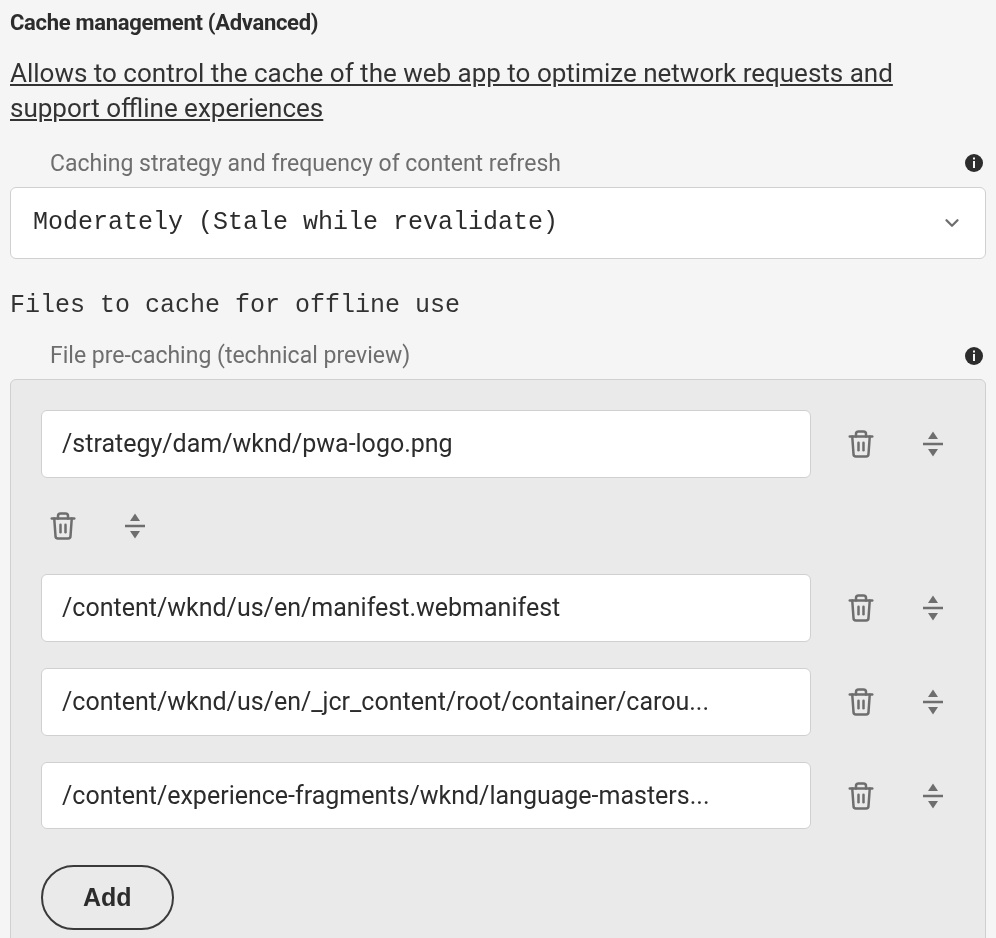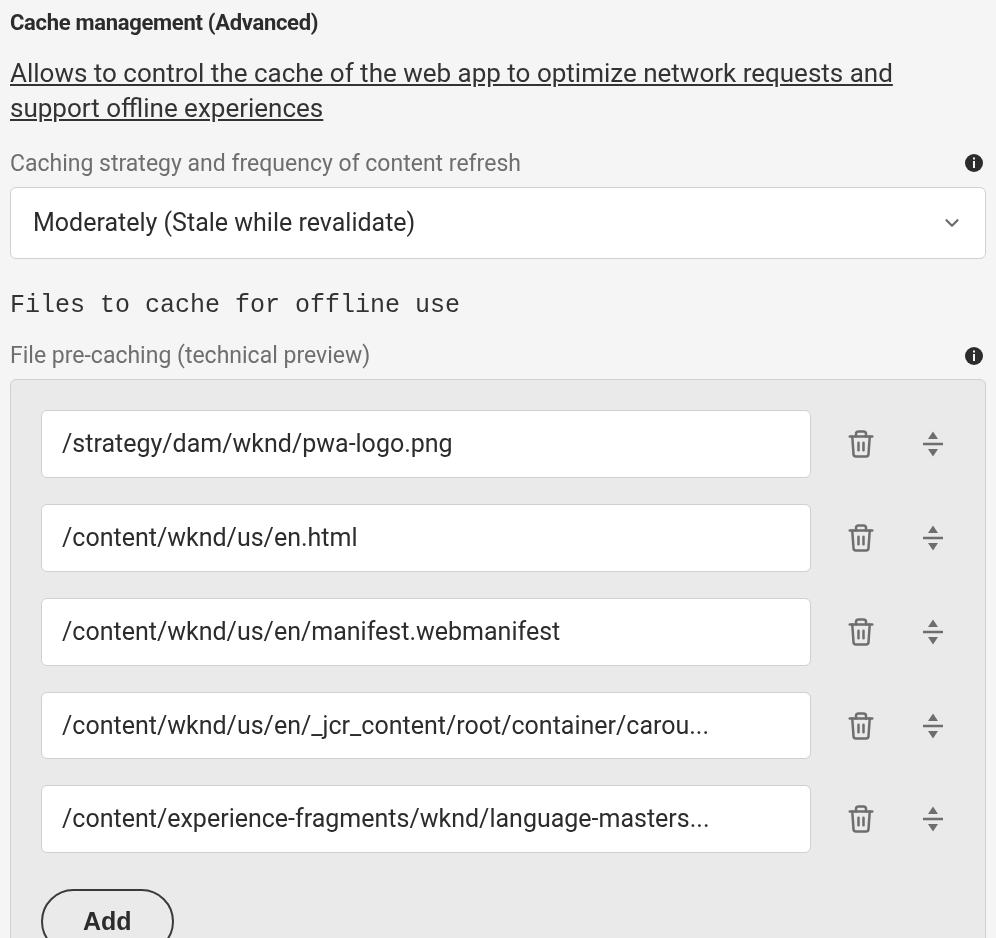--- a/index.html
+++ b/index.html
@@ -36,38 +36,40 @@
   }
   .field-label-row{
     display:flex;
     align-items:center;
     justify-content:space-between;
     margin-bottom:8px;
   }
   .field-label{
     font-size:23px;
     color:var(--muted);
+    margin-left:40px;
   }
   .info-btn{
     background:none;border:none;padding:0;margin:0;
     width:24px;height:24px;display:flex;align-items:center;justify-content:center;
     cursor:pointer;color:var(--fg);
   }
   .select{
     width:100%;
     border:1px solid var(--border);
     background:var(--white);
     border-radius:6px;
     padding:18px 23px 18px 22px;
     font-size:25px;
     color:var(--fg);
     position:relative;
     cursor:pointer;
     display:flex;align-items:center;
     margin-bottom:30px;
+    font-family:Liberation Mono, monospace;
   }
   .chevron{
     position:absolute;
     right:22px;top:50%;transform:translateY(-50%);
     color:var(--icon);
   }
   .sub-heading{
     font-size:25px;
     color:#333;
     margin:0 0 18px 0;
@@ -181,21 +183,20 @@
           <span>
   <svg width="30" height="30" viewBox="0 0 24 24" fill="currentColor">
     <rect x="4" y="11" width="16" height="2"></rect>
     <polygon points="12,2 8,8 16,8"></polygon>
     <polygon points="12,22 8,16 16,16"></polygon>
   </svg>
 </span>
         </button>
       </div>
       <div class="file-row">
-        <div class="file-input">/content/wknd/us/en.html</div>
         <button class="icon-btn">
           <span>
   <svg width="30" height="30" viewBox="0 0 24 24" fill="none" stroke="currentColor" stroke-width="2" stroke-linecap="round" stroke-linejoin="round">
     <polyline points="3 6 5 6 21 6"></polyline>
     <path d="M19 6l-1 14a2 2 0 0 1-2 2H8a2 2 0 0 1-2-2L5 6"></path>
     <path d="M8 6V4a2 2 0 0 1 2-2h4a2 2 0 0 1 2 2v2"></path>
     <line x1="10" y1="11" x2="10" y2="17"></line>
     <line x1="14" y1="11" x2="14" y2="17"></line>
   </svg>
 </span>

